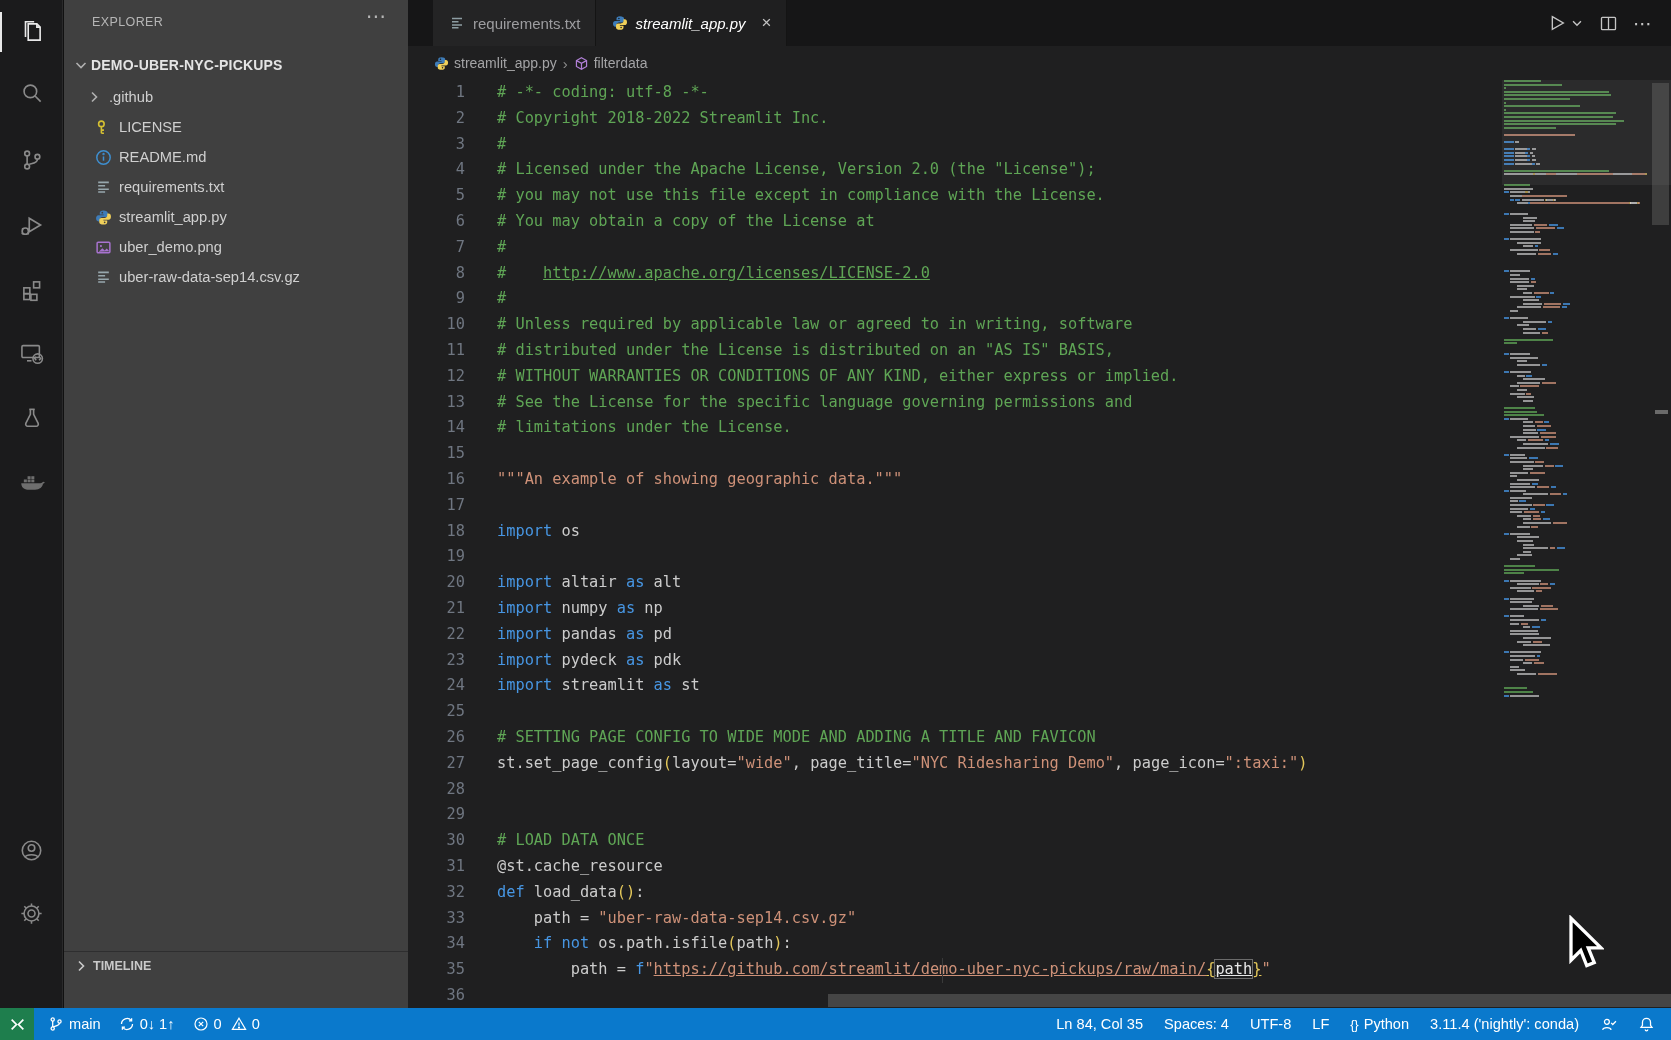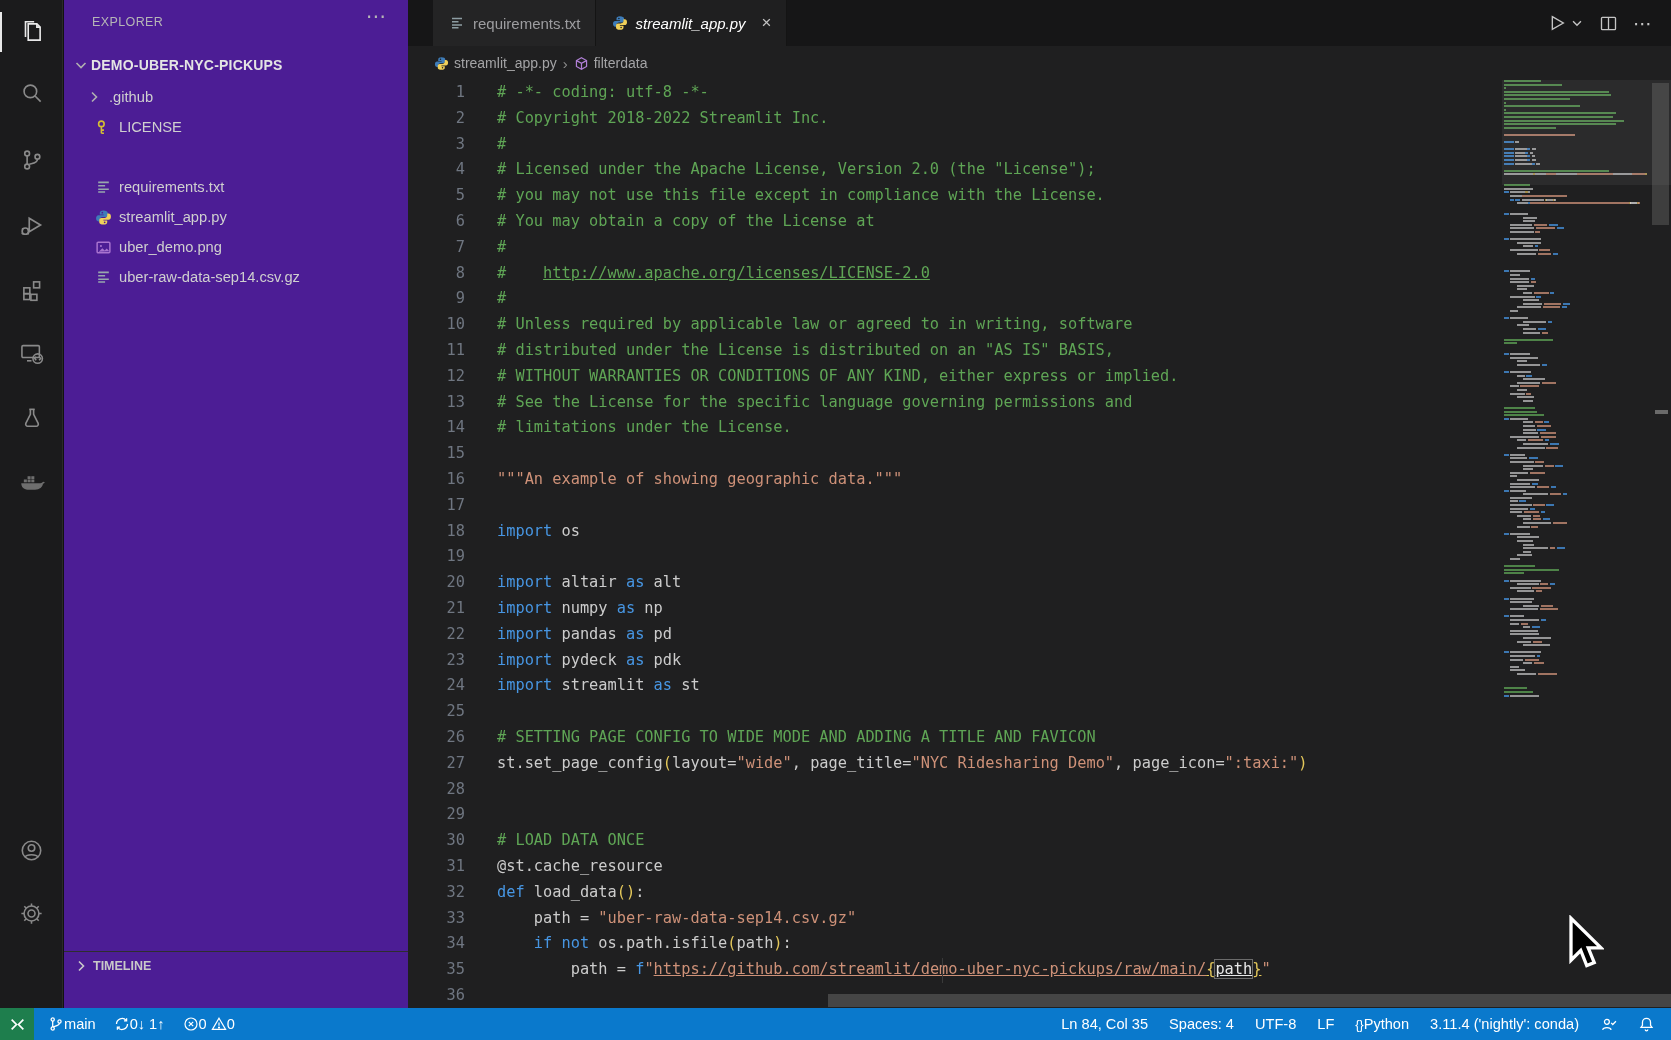--- a/index.html
+++ b/index.html
@@ -9,21 +9,21 @@
   .abs { position:absolute; }
 
   
   #activitybar { left:0; top:0; width:63px; height:1008px; background:#1b1b1c; border-right:1px solid #2a2a2b; }
   .ab-item { position:absolute; left:0; width:63px; height:52px; display:flex; align-items:center; justify-content:center; color:#8a8a8a; cursor:pointer; }
   .ab-item.active { color:#e9e9e9; }
   .ab-item.active::before { content:""; position:absolute; left:0; top:6px; bottom:6px; width:2px; background:#e9e9e9; }
   .ab-item.dim { color:#6e6e6e; }
 
   
-  #sidebar { left:64px; top:0; width:344px; height:1008px; background:#4c1d95; }
+  #sidebar { left:64px; top:0; width:344px; height:1008px; background:#404040; }
   #sb-header { position:absolute; left:0; top:0; width:100%; height:44px; display:flex; align-items:center; }
   #sb-title { margin-left:28px; font-size:12.5px; letter-spacing:.4px; color:#b6b6b6; }
   #sb-more { position:absolute; right:22px; top:4px; font-size:20px; color:#b6b6b6; cursor:pointer; }
   .tree-row { position:absolute; left:0; width:100%; height:30px; display:flex; align-items:center; font-size:14.7px; color:#cfcfcf; cursor:pointer; }
   .tree-row .chev { width:16px; height:16px; margin-left:9px; color:#b0b0b0; }
   .root-label { font-weight:bold; color:#e4e4e4; font-size:14px; letter-spacing:.2px; margin-left:2px; }
   .file-icon { width:17px; height:17px; margin-left:31px; margin-right:7px; flex:none; }
   .folder-chev { width:16px; height:16px; margin-left:22px; margin-right:7px; color:#b0b0b0; flex:none; }
   .section-row { position:absolute; left:0; width:100%; height:28px; border-top:1px solid #2e2e2f; display:flex; align-items:center; font-weight:bold; font-size:12.5px; color:#c9c9c9; cursor:pointer; }
   .section-row .chev { width:16px; height:16px; margin:0 4px 0 9px; }
@@ -65,21 +65,21 @@
   #minimap { left:1502px; top:80px; width:150px; height:928px; overflow:hidden; }
   .mm-row { height:2px; margin-bottom:1.6px; position:relative; }
   .mm-seg { position:absolute; top:0; height:2px; }
   #mm-viewport { left:1502px; top:80px; width:169px; height:105px; background:rgba(255,255,255,.055); }
   #vscroll { left:1652px; top:83px; width:17px; height:142px; background:rgba(121,121,121,.35); }
   #ov-mark { left:1655px; top:410px; width:13px; height:4px; background:#8a8a8a; opacity:.7; }
 
   
   #statusbar { left:0; top:1008px; width:1671px; height:32px; background:#0a79cc; display:flex; align-items:center; color:#fff; font-size:14.6px; }
   #remote { width:34px; height:32px; background:#1e7e4d; display:flex; align-items:center; justify-content:center; cursor:pointer; flex:none; }
-  .sb-item { display:flex; align-items:center; padding:0 4px; cursor:pointer; white-space:nowrap; }
+  .sb-item { display:flex; align-items:center; gap:5px; padding:0 4px; cursor:pointer; white-space:nowrap; }
   #sb-left { display:flex; align-items:center; gap:10px; margin-left:10px; }
   #sb-right { display:flex; align-items:center; gap:13px; margin-left:auto; margin-right:12px; }
   .braces-icon::before { content:"{ }"; font-size:13px; letter-spacing:-2px; margin-right:2px; }
 
   
   #cursor { left:1562px; top:915px; pointer-events:none; z-index:50; }
 </style>
 </head>
 <body>
 
@@ -182,20 +182,28 @@
   </div>
 
   <div class="tree-row" style="top:112px">
     <svg class="file-icon" viewBox="0 0 16 16" fill="none" stroke="#d5c032" stroke-width="1.5">
         <circle cx="6" cy="4.6" r="2.6"></circle>
         <path d="M6 7.2v6.2M6 10.5h2.4M6 13.4h2.4"></path>
       </svg>
     <span>LICENSE</span>
   </div>
 
+  <div class="tree-row" style="top:142px">
+    <svg class="file-icon" viewBox="0 0 16 16" fill="none" stroke="#3e8fd0" stroke-width="1.4">
+        <circle cx="8" cy="8" r="6.3"></circle>
+        <path d="M8 7v4"></path>
+        <circle cx="8" cy="4.7" r=".4" fill="#3e8fd0"></circle>
+      </svg>
+    <span>README.md</span>
+  </div>
 
   <div class="tree-row" style="top:172px">
     <svg class="file-icon" viewBox="0 0 16 16" stroke="#97a7ad" stroke-width="1.5" fill="none">
         <path d="M3 4.2h10M3 7.4h6.5M3 10.6h10M3 13.2h6.5" transform="translate(0 -1)"></path>
       </svg>
     <span>requirements.txt</span>
   </div>
 
   <div class="tree-row" style="top:202px">
     <svg class="file-icon" viewBox="0 0 16 16">

